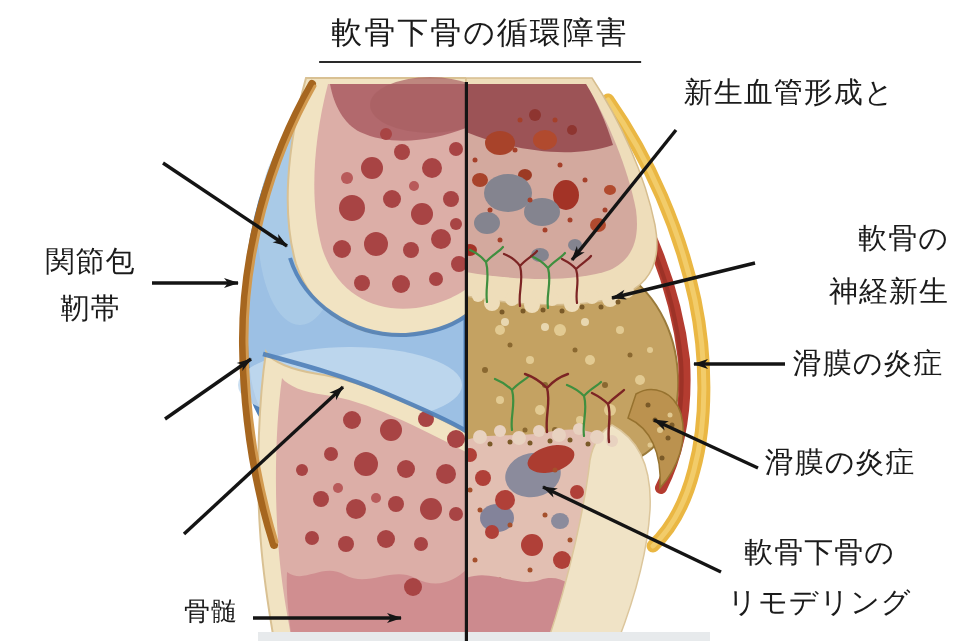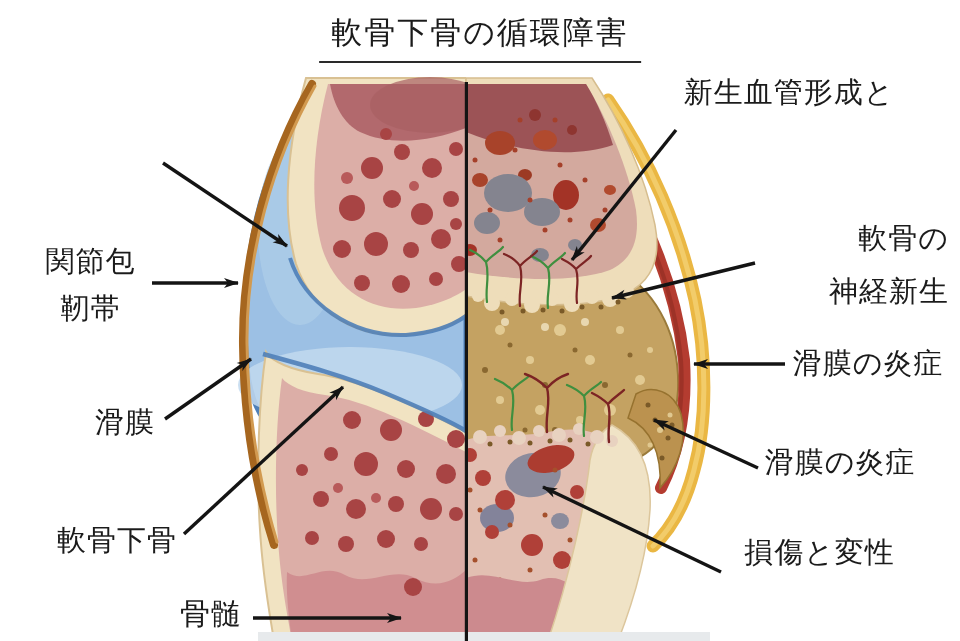--- a/index.html
+++ b/index.html
@@ -301,40 +301,35 @@
       <line x1="721" y1="572" x2="543" y2="487" marker-end="url(#ah)"></line>
     </g>
   </svg>
 
   <div class="title">軟骨下骨の循環障害</div>
 
   <div class="lbl lh47" style="left:23px;top:238px;width:135px;">
     <div>関節包</div>
     <div>靭帯</div>
   </div>
-  <div class="lbl" style="left:73px;top:406px;width:104px;">
-    <div>滑膜</div>
-  </div>
-  <div class="lbl" style="left:36px;top:524px;width:162px;">
-    <div>軟骨下骨</div>
-  </div>
-  <div class="lbl" style="left:149px;top:597px;width:124px;font-size:30px;">
+  <div class="lbl" style="left:149px;top:597px;width:124px;font-size:26px;">
     <div>骨髄</div>
   </div>
 
   <div class="lbl lh51" style="left:663px;top:67px;width:252px;">
     <div>新生血管形成と</div>
   </div>
   <div class="lbl lh53" style="left:723px;top:212px;width:226px;">
     <div>軟骨の</div>
     <div>神経新生</div>
   </div>
   <div class="lbl" style="left:766px;top:347px;width:204px;">
     <div>滑膜の炎症</div>
   </div>
   <div class="lbl" style="left:738px;top:446px;width:204px;">
     <div>滑膜の炎症</div>
   </div>
   <div class="lbl lh50" style="left:697px;top:527px;width:245px;">
-    <div>損傷と変性</div>
+    <div>軟骨下骨の</div>
+    <div>リモデリング</div>
   </div>
 
 </div>
 
 </body></html>

